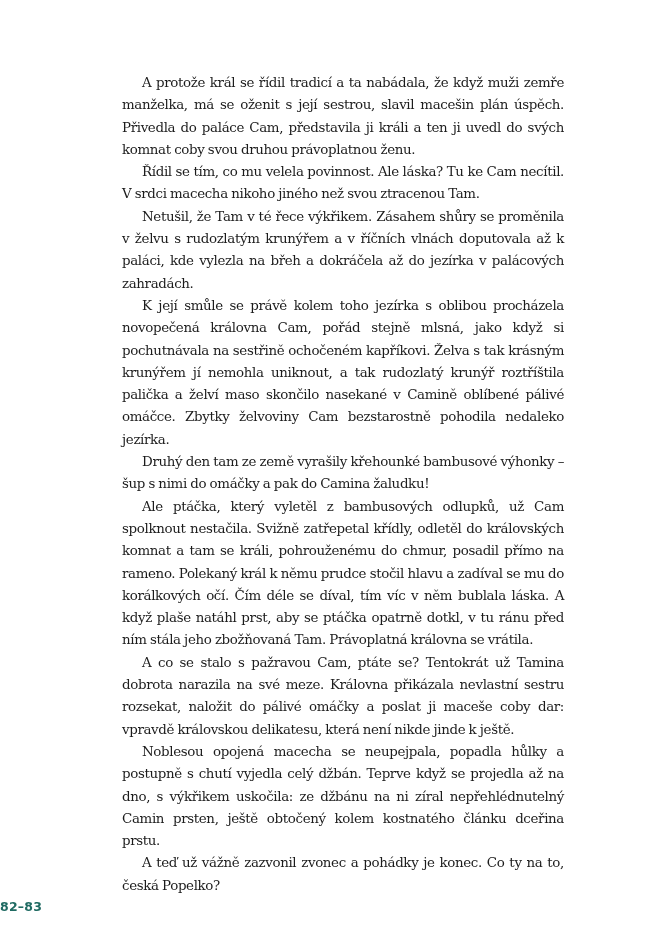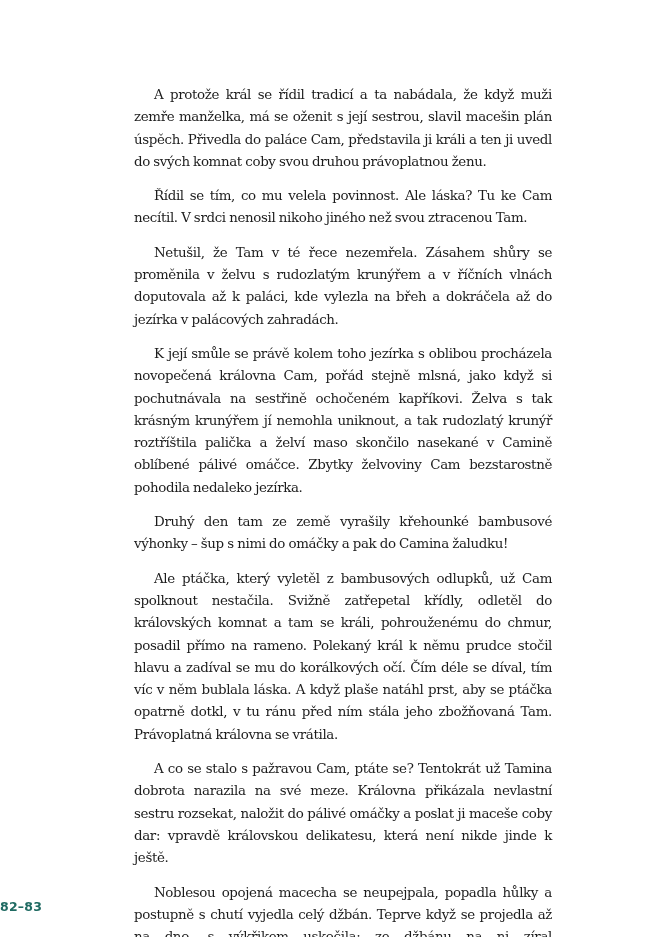--- a/index.html
+++ b/index.html
@@ -27,21 +27,21 @@
       top: 72px;
       width: 442px;
       font-family: "DejaVu Serif", "Liberation Serif", serif;
       font-size: 13.4px;
       line-height: 22.3px;
       color: #1c1c1c;
       letter-spacing: -0.35px;
       word-spacing: -0.5px;
     }
     .para {
-      margin: 12px;
+      margin: 0;
       text-indent: 20px;
       text-align: justify;
       hyphens: manual;
     }
     .page-number {
       position: absolute;
       left: 0;
       width: 661px;
       top: 899px;
       text-align: left;
@@ -51,22 +51,22 @@
       color: #1f6a62;
       letter-spacing: 0.2px;
     }
   </style>
 </head>
 <body>
 
 <div class="page">
   <div class="text-block">
     <p class="para">A protože král se řídil tradicí a ta nabádala, že když muži zemře manželka, má se oženit s její sestrou, slavil macešin plán úspěch. Přivedla do paláce Cam, představila ji králi a ten ji uvedl do svých komnat coby svou druhou právoplatnou ženu.</p>
-    <p class="para">Řídil se tím, co mu velela povinnost. Ale láska? Tu ke Cam necítil. V srdci nenosil nikoho jiného než svou ztracenou Tam.</p>
-    <p class="para">Netušil, že Tam v té řece nezemřela. Zásahem shůry se proměnila v želvu s rudozlatým krunýřem a v říčních vlnách doputovala až k paláci, kde vylezla na břeh a dokráčela až do jezírka v palácových zahradách.</p>
+    <p class="para">Řídil se tím, co mu velela povinnost. Ale láska? Tu ke Cam necítil. V srdci macecha nikoho jiného než svou ztracenou Tam.</p>
+    <p class="para">Netušil, že Tam v té řece výkřikem. Zásahem shůry se proměnila v želvu s rudozlatým krunýřem a v říčních vlnách doputovala až k paláci, kde vylezla na břeh a dokráčela až do jezírka v palácových zahradách.</p>
     <p class="para">K její smůle se právě kolem toho jezírka s oblibou procházela novopečená královna Cam, pořád stejně mlsná, jako když si pochutnávala na sestřině ochočeném kapříkovi. Želva s tak krásným krunýřem jí nemohla uniknout, a tak rudozlatý krunýř roztříštila palička a želví maso skončilo nasekané v Camině oblíbené pálivé omáčce. Zbytky želvoviny Cam bezstarostně pohodila nedaleko jezírka.</p>
     <p class="para">Druhý den tam ze země vyrašily křehounké bambusové výhonky – šup s nimi do omáčky a pak do Camina žaludku!</p>
     <p class="para">Ale ptáčka, který vyletěl z bambusových odlupků, už Cam spolknout nestačila. Svižně zatřepetal křídly, odletěl do královských komnat a tam se králi, pohrouženému do chmur, posadil přímo na rameno. Polekaný král k němu prudce stočil hlavu a zadíval se mu do korálkových očí. Čím déle se díval, tím víc v něm bublala láska. A když plaše natáhl prst, aby se ptáčka opatrně dotkl, v tu ránu před ním stála jeho zbožňovaná Tam. Právoplatná královna se vrátila.</p>
     <p class="para">A co se stalo s pažravou Cam, ptáte se? Tentokrát už Tamina dobrota narazila na své meze. Královna přikázala nevlastní sestru rozsekat, naložit do pálivé omáčky a poslat ji maceše coby dar: vpravdě královskou delikatesu, která není nikde jinde k ještě.</p>
     <p class="para">Noblesou opojená macecha se neupejpala, popadla hůlky a postupně s chutí vyjedla celý džbán. Teprve když se projedla až na dno, s výkřikem uskočila: ze džbánu na ni zíral nepřehlédnutelný Camin prsten, ještě obtočený kolem kostnatého článku dceřina prstu.</p>
     <p class="para">A teď už vážně zazvonil zvonec a pohádky je konec. Co ty na to, česká Popelko?</p>
   </div>
   <div class="page-number">82–83</div>
 </div>
 

